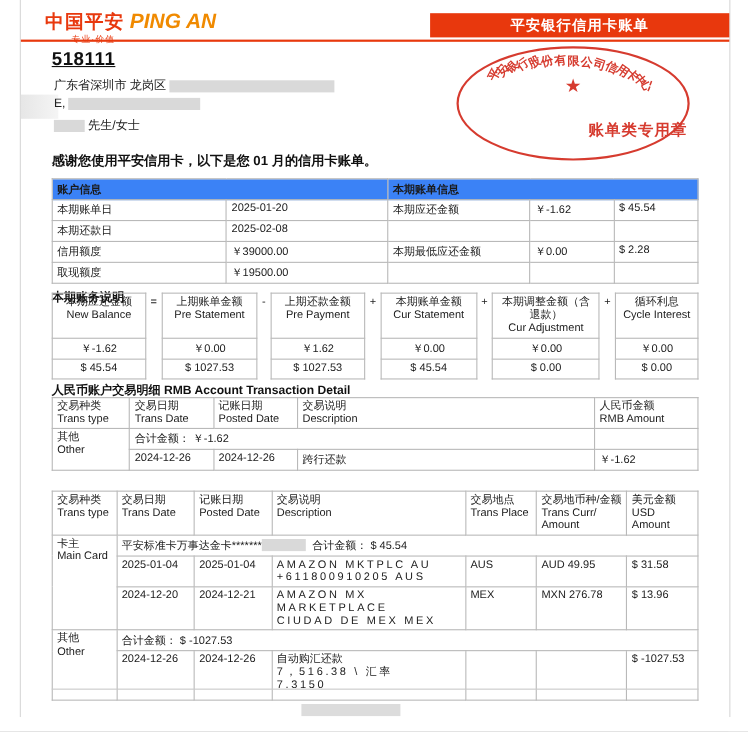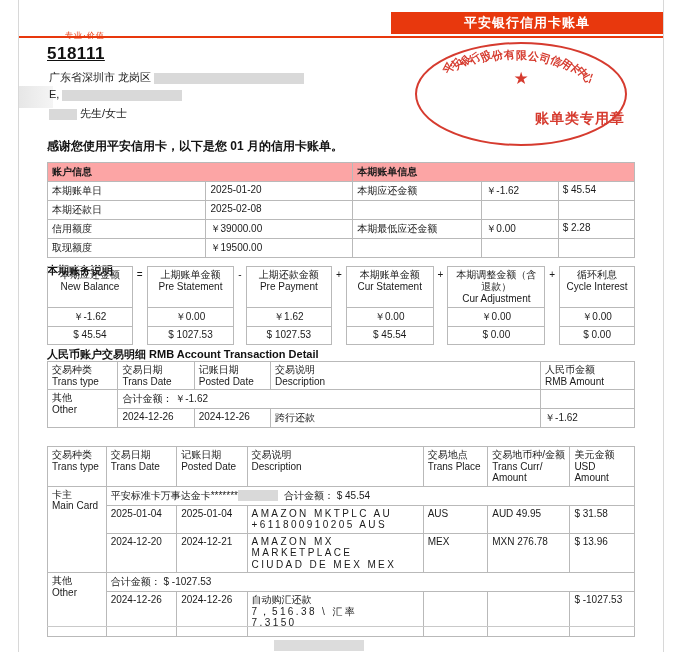--- a/index.html
+++ b/index.html
@@ -214,21 +214,21 @@
     text-align: left;
   }
   .tbl-acct {
     position: absolute;
     left: 28px;
     top: 162px;
     width: 588px;
   }
   .tbl-acct td { height: 14px; }
   .hdr-cell {
-    background: #fca5a5;
+    background: #3b82f6;
     font-weight: bold;
   }
   .sec-title {
     position: absolute;
     font-size: 11px;
     font-weight: bold;
     color: #111;
   }
   .t-balance-title { left: 28px; top: 263px; }
   .tbl-balance {
@@ -291,20 +291,24 @@
 </head>
 <body>
 
 <div class="page">
   <div class="edge-left"></div>
   <div class="edge-right"></div>
 
   <div class="sheet">
 
     <div class="header">
+      <div class="logo-wrap">
+        <span class="logo-cn">中国平安</span>
+        <span class="logo-en">PING AN</span>
+      </div>
       <div class="logo-sub">专业·价值</div>
       <div class="title-bar">平安银行信用卡账单</div>
     </div>
     <div class="hr-red"></div>
 
     <div class="acct-no">518111</div>
     <div class="smudge"></div>
     <div class="addr1">
       <span>广东省深圳市 龙岗区</span>
       <span class="redact" style="width:150px;"></span>

